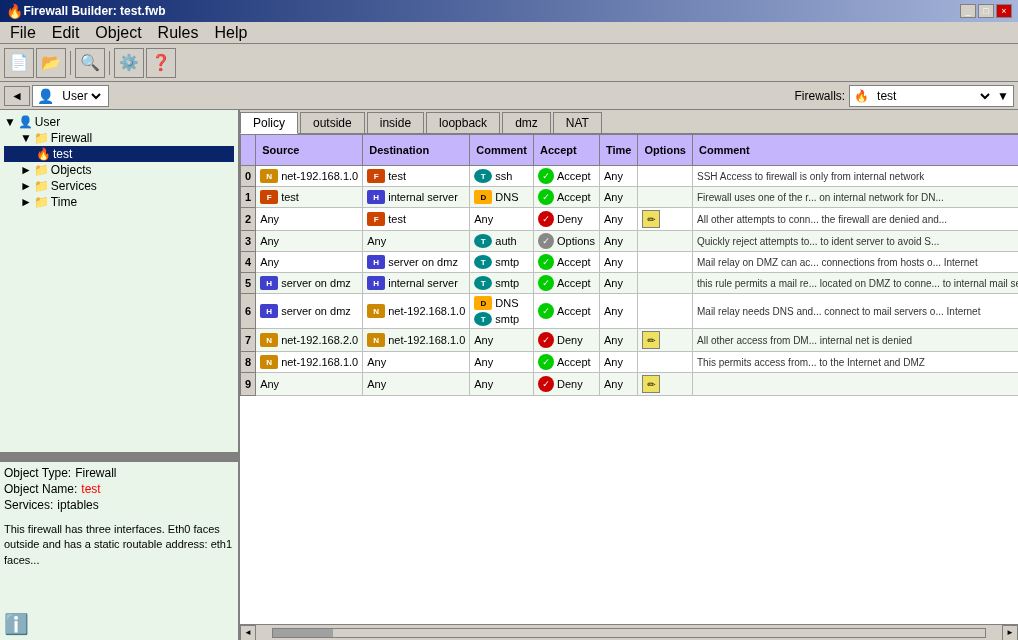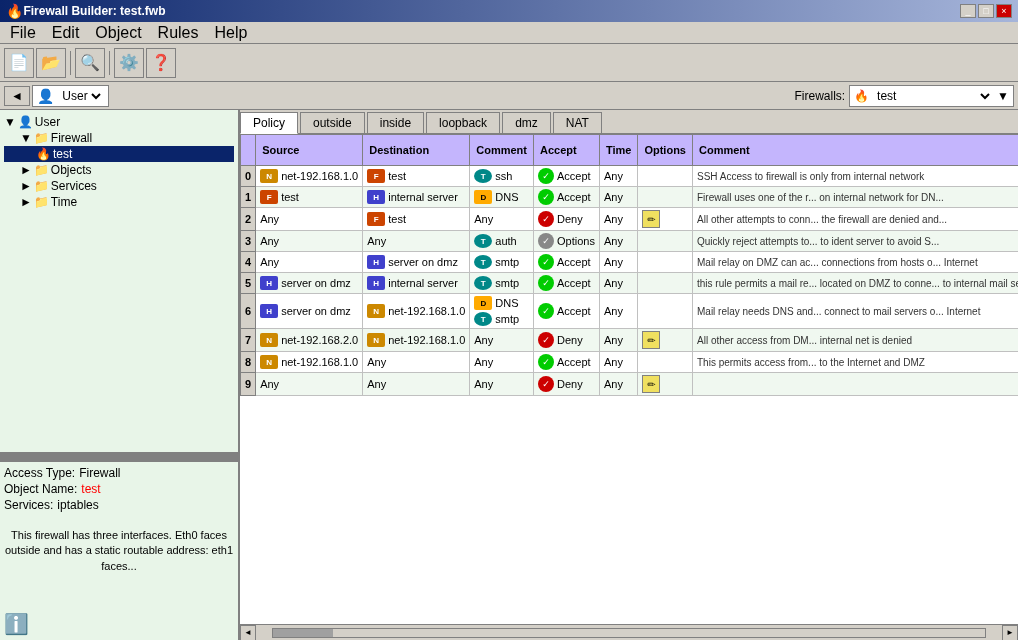--- a/index.html
+++ b/index.html
@@ -172,32 +172,32 @@
         <span>►</span>
         <span style="color:#cc8800;">📁</span>
         <span class="tree-label">Time</span>
       </div>
     </div>
 
     <div class="left-splitter"></div>
 
     <div class="info-panel">
       <div class="info-row">
-        <span class="info-label">Access Type:</span>
+        <span class="info-label">Object Type:</span>
         <span>Firewall</span>
       </div>
       <div class="info-row">
         <span class="info-label">Object Name:</span>
         <span class="info-value">test</span>
       </div>
       <div class="info-row">
         <span class="info-label">Services:</span>
         <span>iptables</span>
       </div>
-      <div style="margin-top:16px;text-align:center;">
+      <div style="margin-top:10px;">
         <span class="info-text">This firewall has three interfaces. Eth0 faces outside and has a static routable address: eth1 faces...</span>
       </div>
       <span class="info-icon">ℹ️</span>
     </div>
   </div>
 
   <div class="right-panel">
 
     <div class="tab-bar">
       <div class="tab active">Policy</div>

